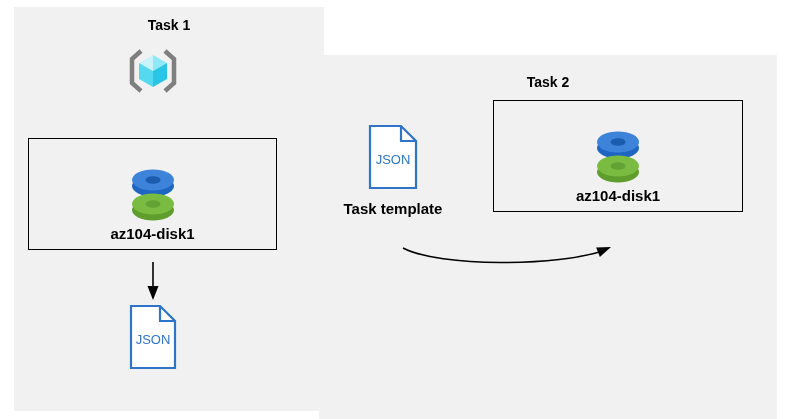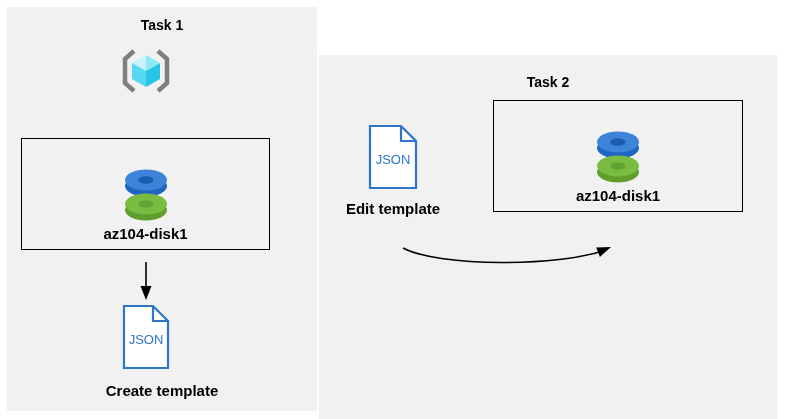--- a/index.html
+++ b/index.html
@@ -1,19 +1,19 @@
 <!DOCTYPE html>
 <html><head>
 <meta charset="utf-8">
 <style>
   * { margin:0; padding:0; box-sizing:border-box; }
   html,body { width:785px; height:419px; background:#ffffff; font-family:"Liberation Sans",sans-serif; }
   .stage { position:relative; width:785px; height:419px; overflow:hidden; }
   .panel { position:absolute; top:7px; height:404px; background:#f1f1f2; }
-  .panel-left { left:7px; width:310px;text-decoration:underline; }
+  .panel-left { left:14px; width:310px;text-decoration:underline; }
   .panel-right { left:319px; width:458px;margin-top:48px; }
   .task-title { position:absolute; width:100%; text-align:center; font-size:14px; font-weight:bold; color:#000; }
   .caption { position:absolute; text-align:center; font-size:15px; font-weight:bold; color:#000; }
   .label-sm { font-size:14px; font-weight:bold; color:#000; }
   .outline-box { position:absolute; border:1px solid #000; background:transparent; }
   .abs { position:absolute; }
   .center-x { left:50%; transform:translateX(-50%); }
   .box-label { position:absolute; top:86px; width:100%; text-align:center; font-size:15px; font-weight:bold; color:#000; }
   .json-icon text { font-family:"Liberation Sans",sans-serif; font-size:13px; fill:#2e74c9; }
   svg { display:block; }
@@ -53,34 +53,33 @@
       <line x1="8" y1="0" x2="8" y2="25" stroke="#000" stroke-width="1.6"></line>
       <polygon points="8,38 2.5,24 13.5,24" fill="#000"></polygon>
     </svg>
 
     <svg class="abs json-icon" style="left:115px; top:297px;" width="48" height="66" viewBox="0 0 48 66">
       <path d="M2,2 H31 L46,17 V64 H2 Z" fill="#ffffff" stroke="#2e74c9" stroke-width="2.2"></path>
       <path d="M31,2 V17 H46" fill="none" stroke="#2e74c9" stroke-width="2.2"></path>
       <text x="24" y="40" text-anchor="middle">JSON</text>
     </svg>
 
-    <div class="caption" style="top:375px; width:100%;">Create template</div>
   </div>
 
   <div class="panel panel-right">
 
     <div class="task-title" style="top:19px;">Task 2</div>
 
     <svg class="abs json-icon" style="left:49px; top:69px;" width="50" height="66" viewBox="0 0 50 66">
       <path d="M2,2 H33 L48,17 V64 H2 Z" fill="#ffffff" stroke="#2e74c9" stroke-width="2.2"></path>
       <path d="M33,2 V17 H48" fill="none" stroke="#2e74c9" stroke-width="2.2"></path>
       <text x="25" y="40" text-anchor="middle">JSON</text>
     </svg>
 
-    <div class="caption" style="left:4px; width:140px; top:145px;">Edit template</div>
+    <div class="caption" style="left:4px; width:140px; top:145px;">Task template</div>
 
     <div class="outline-box" style="left:174px; top:45px; width:250px; height:112px;">
       <svg class="abs center-x" style="top:28px;" width="48" height="54" viewBox="0 0 48 54">
         <ellipse cx="24" cy="19" rx="21" ry="10.5" fill="#1e66c2"></ellipse>
         <ellipse cx="24" cy="13" rx="21" ry="10.5" fill="#3c83d9"></ellipse>
         <ellipse cx="24" cy="13" rx="7.5" ry="3.8" fill="#1b5cae"></ellipse>
         <ellipse cx="24" cy="43" rx="21" ry="10.5" fill="#5f9e2d"></ellipse>
         <ellipse cx="24" cy="37" rx="21" ry="10.5" fill="#7abc41"></ellipse>
         <ellipse cx="24" cy="37" rx="7.5" ry="3.8" fill="#63a336"></ellipse>
       </svg>

